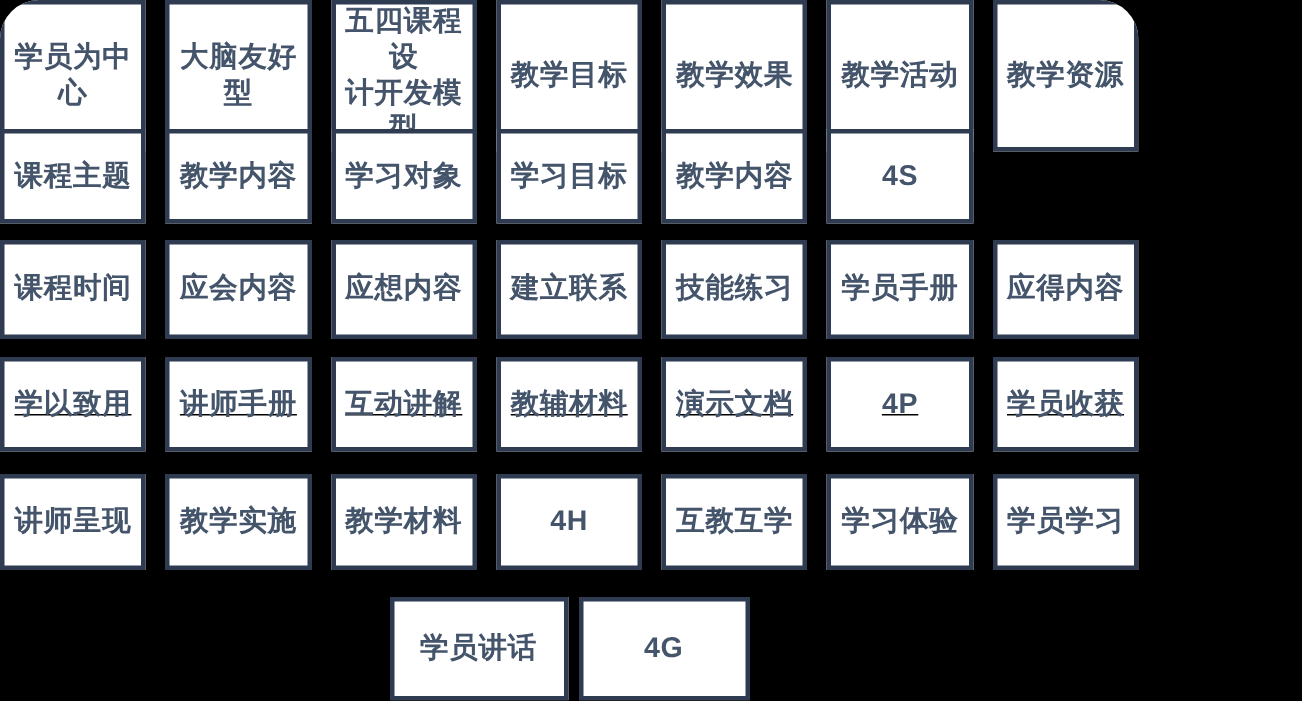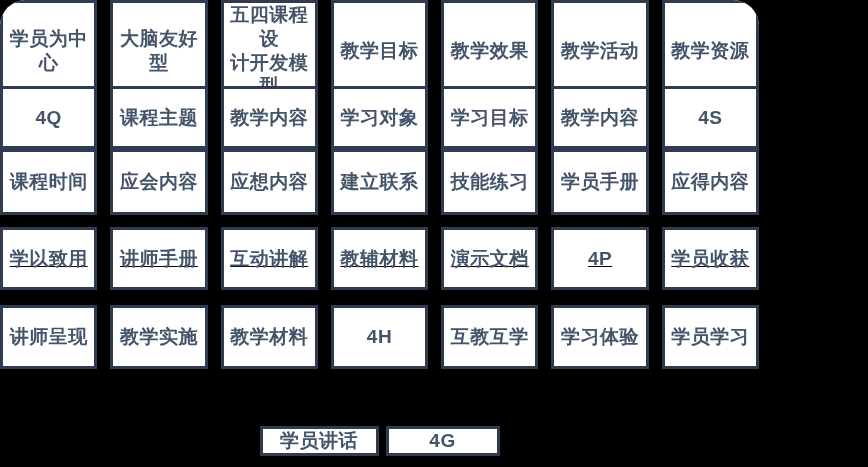--- a/index.html
+++ b/index.html
@@ -13,26 +13,26 @@
     overflow: hidden;
     border-radius: 26px;
   }
   .row {
     display: grid;
     grid-template-columns: repeat(7, 1fr);
     column-gap: 13px;
   }
   .row-1 { height: 74px; }
   .row-2 { height: 63px; margin-top: 12px; }
-  .row-3 { height: 66px; }
+  .row-3 { height: 66px; margin-top: 11px; }
   .row-4 { height: 63px; margin-top: 12px; text-decoration: underline; }
   .row-5 { height: 64px; margin-top: 15px; }
   .row-6 {
     height: 69px; margin-top: 18px;
-    display: flex; justify-content: center; gap: 7px; align-items: flex-end;
+    display: flex; justify-content: center; gap: 7px;
   }
   .card {
     background: var(--card-fill, #ffffff);
     border: 3px solid var(--card-border, #2e3b50);
     display: flex;
     align-items: center;
     justify-content: center;
     text-align: center;
     cursor: pointer;
   }
@@ -71,23 +71,20 @@
       </div>
     <div class="card">
         <span class="card-label">教学活动</span>
       </div>
     <div class="card">
         <span class="card-label">教学资源</span>
       </div>
   </div>
 
   <div class="row row-2">
-    <div class="card">
-        <span class="card-label">4Q</span>
-      </div>
     <div class="card">
         <span class="card-label">课程主题</span>
       </div>
     <div class="card">
         <span class="card-label">教学内容</span>
       </div>
     <div class="card">
         <span class="card-label">学习对象</span>
       </div>
     <div class="card">

